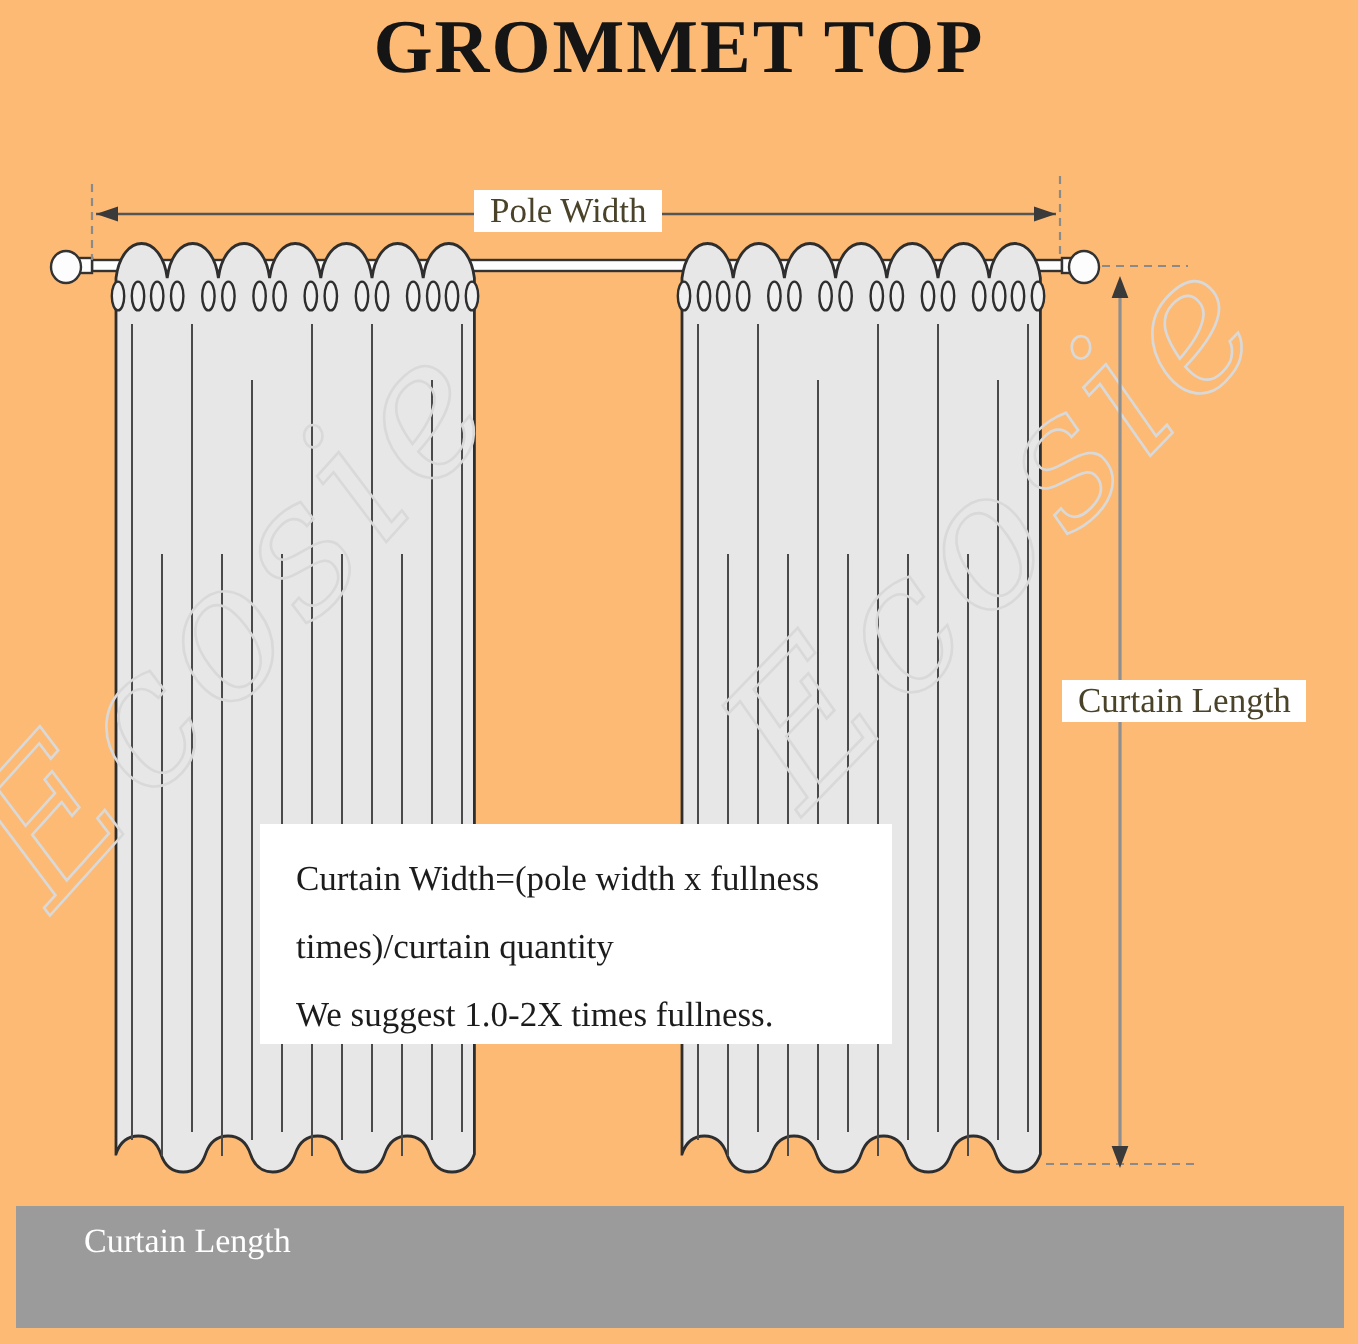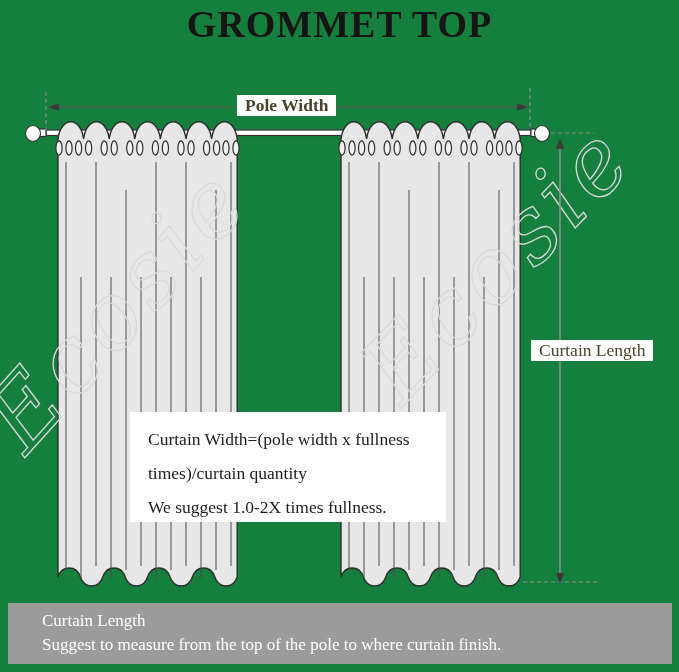--- a/index.html
+++ b/index.html
@@ -1,17 +1,17 @@
 <!DOCTYPE html>
 <html><head>
 <meta charset="utf-8">
 <style>
   html,body{margin:0;padding:0;background:#ffffff;}
   #page{
-    position:relative;width:679px;height:672px;background:#15803d;
+    position:relative;width:679px;height:672px;background:#fdba74;
     overflow:hidden;font-family:"Liberation Serif", serif;color:#1a1a1a;
   }
   .title{
     position:absolute;top:2px;left:0;width:679px;text-align:center;
     font-size:38px;font-weight:bold;letter-spacing:1px;color:#151515;
   }
   .subtitle{
     position:absolute;top:46px;left:0;width:679px;text-align:center;
     font-size:20px;font-weight:bold;letter-spacing:1px;color:#1c1c1c;
   }
@@ -26,21 +26,21 @@
   .arrowhead{fill:#3a3a3a;stroke:none;}
   .watermark{
     fill:none;stroke:#d9d9d9;stroke-width:1.3;
     font-family:"DejaVu Serif", serif;font-style:italic;
     font-size:92px;letter-spacing:6px;
   }
   .dim-label{
     position:absolute;background:#ffffff;color:#4a432a;
     font-size:17.5px;padding:0 8px;white-space:nowrap;
   }
-  #pole-width-label{top:95px;left:237px;font-weight:bold;}
+  #pole-width-label{top:95px;left:237px;}
   #curtain-length-label{top:340px;left:531px;}
   .note-box{
     position:absolute;left:130px;top:412px;width:316px;height:110px;
     background:#ffffff;box-sizing:border-box;padding:10px 0 0 18px;
   }
   .note-box div{font-size:17.5px;line-height:34px;color:#1c1c1c;white-space:nowrap;}
   .footer-bar{
     position:absolute;left:8px;top:603px;width:664px;height:61px;
     background:#9b9b9b;box-sizing:border-box;padding:6px 0 0 34px;
   }
@@ -124,16 +124,15 @@
   <div class="dim-label" id="curtain-length-label">Curtain Length</div>
 
   <div class="note-box">
     <div>Curtain Width=(pole width x fullness</div>
     <div>times)/curtain quantity</div>
     <div>We suggest 1.0-2X times fullness.</div>
   </div>
 
   <div class="footer-bar">
     <div class="fb-heading">Curtain Length</div>
-    <div class="fb-body">Suggest to measure from the top of the pole to where curtain finish.</div>
   </div>
 
 </div>
 
 </body></html>

